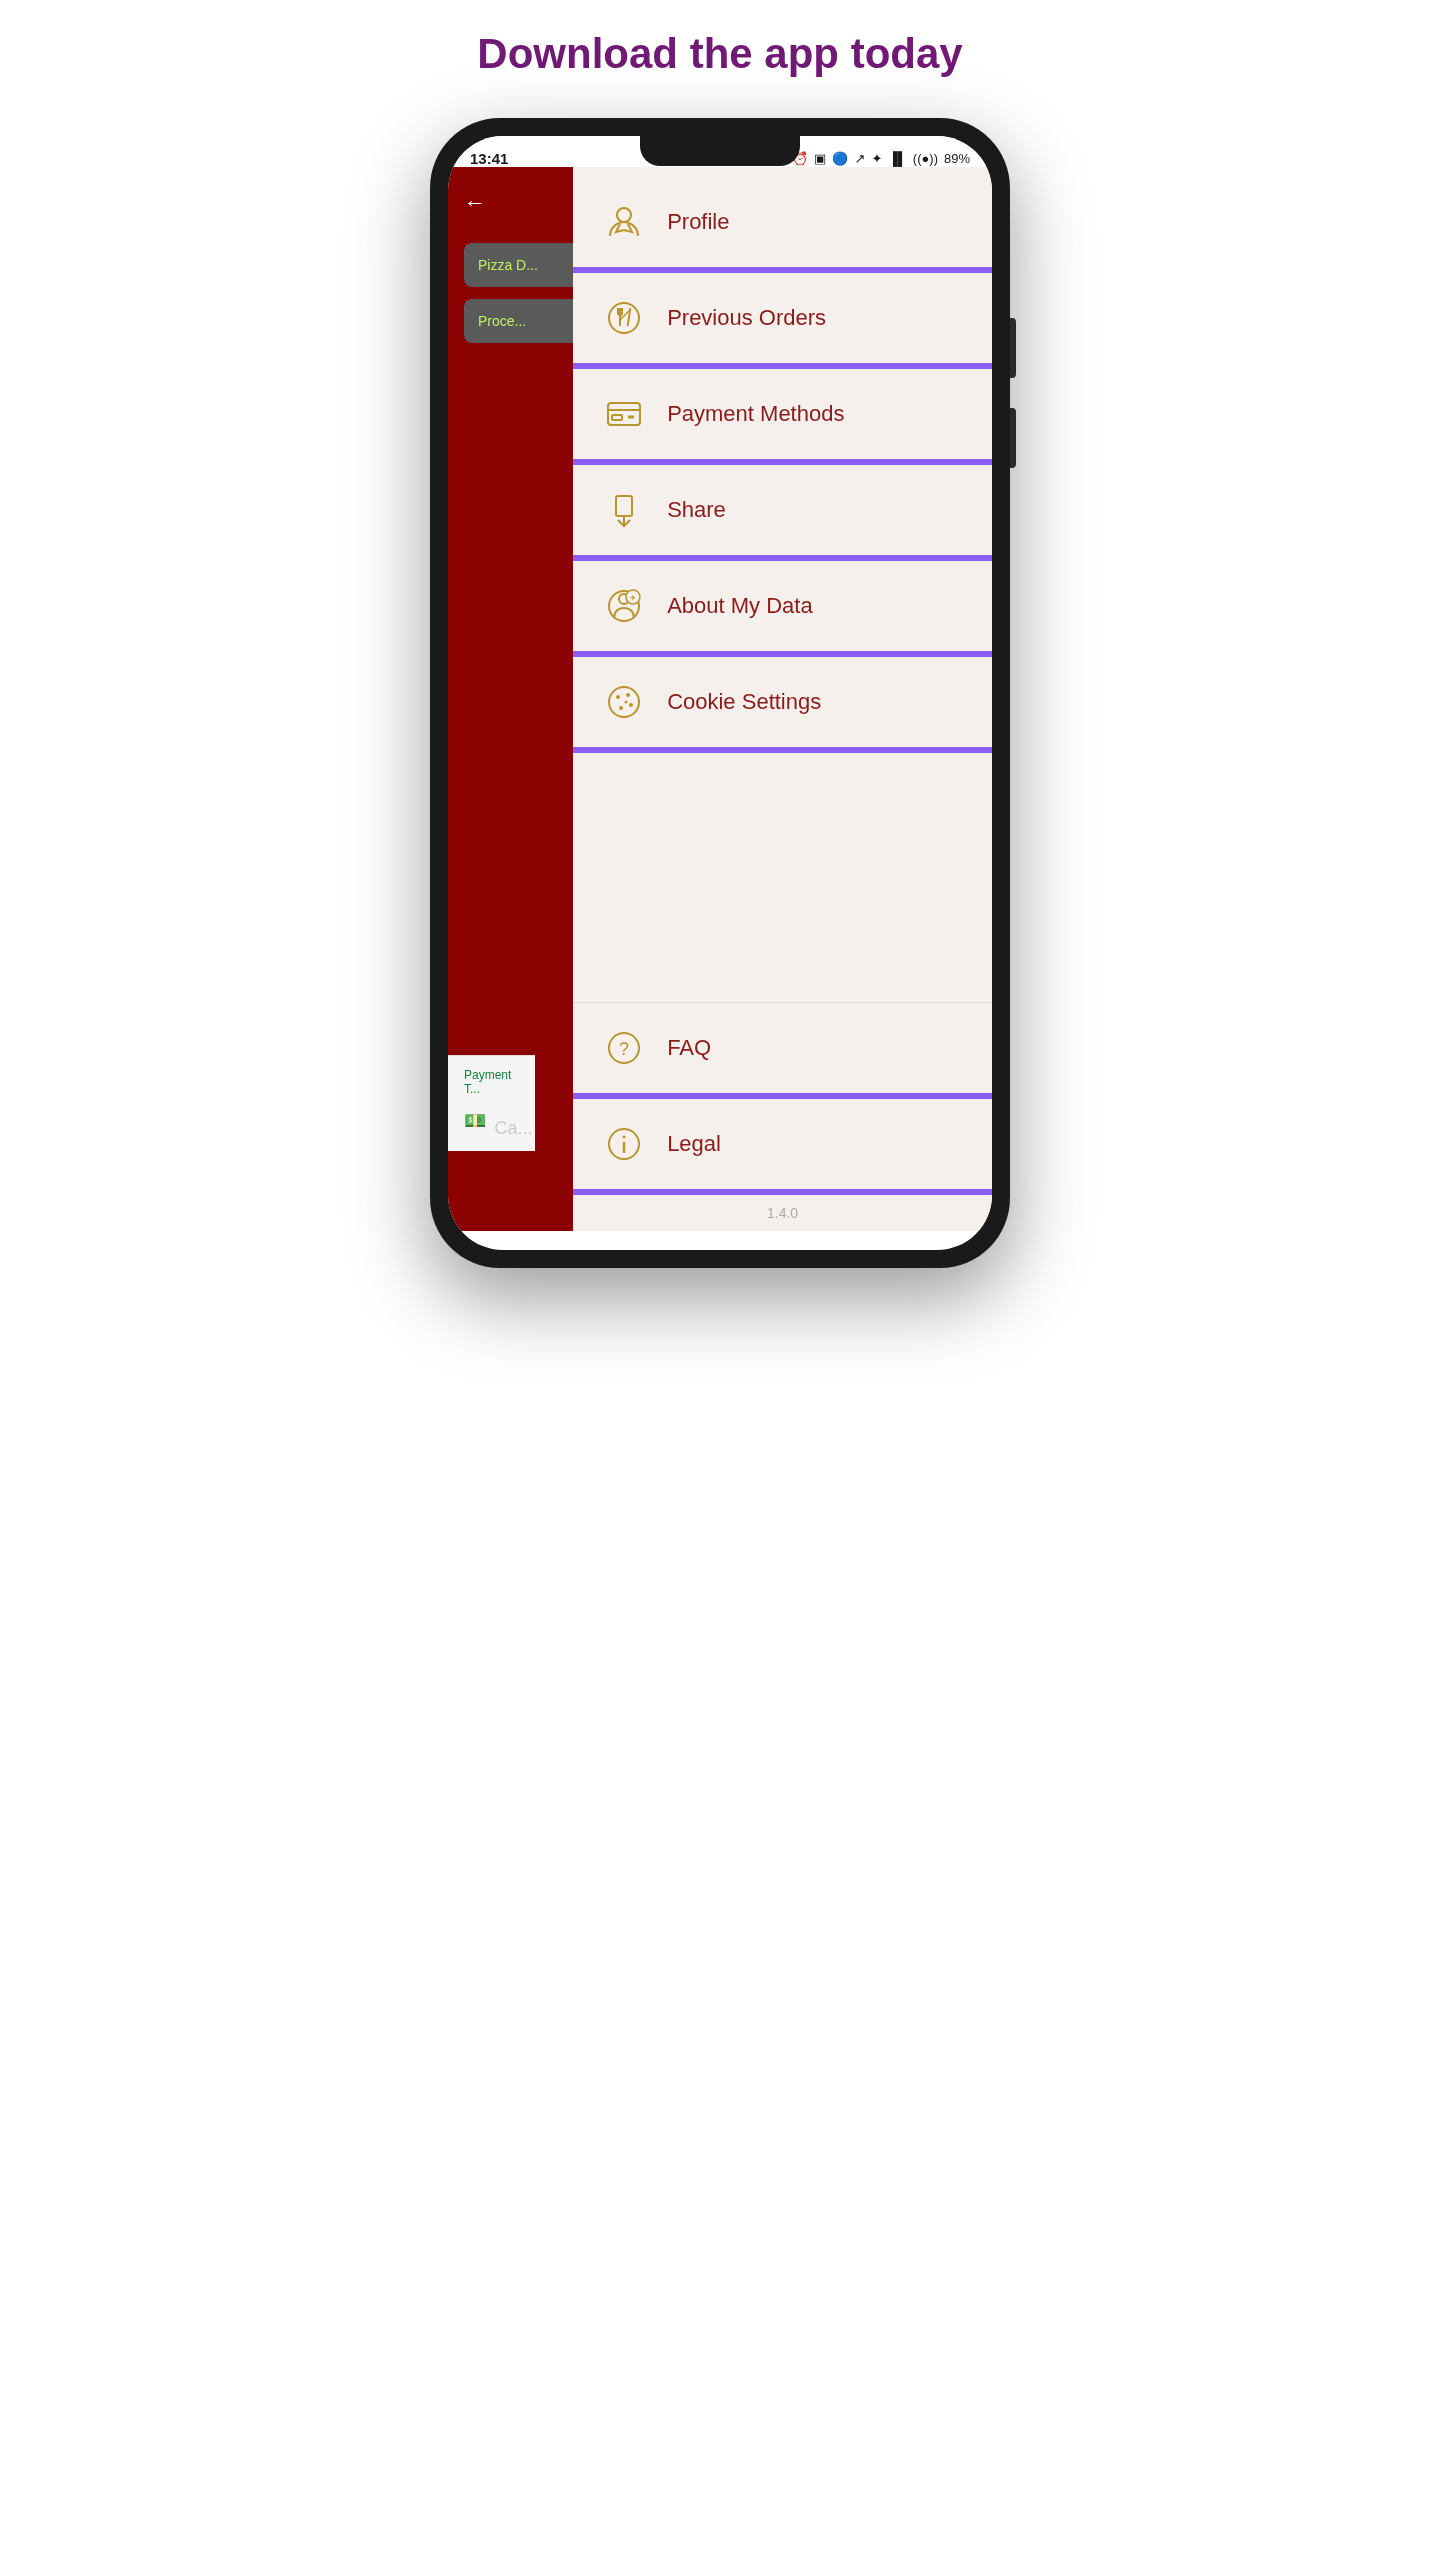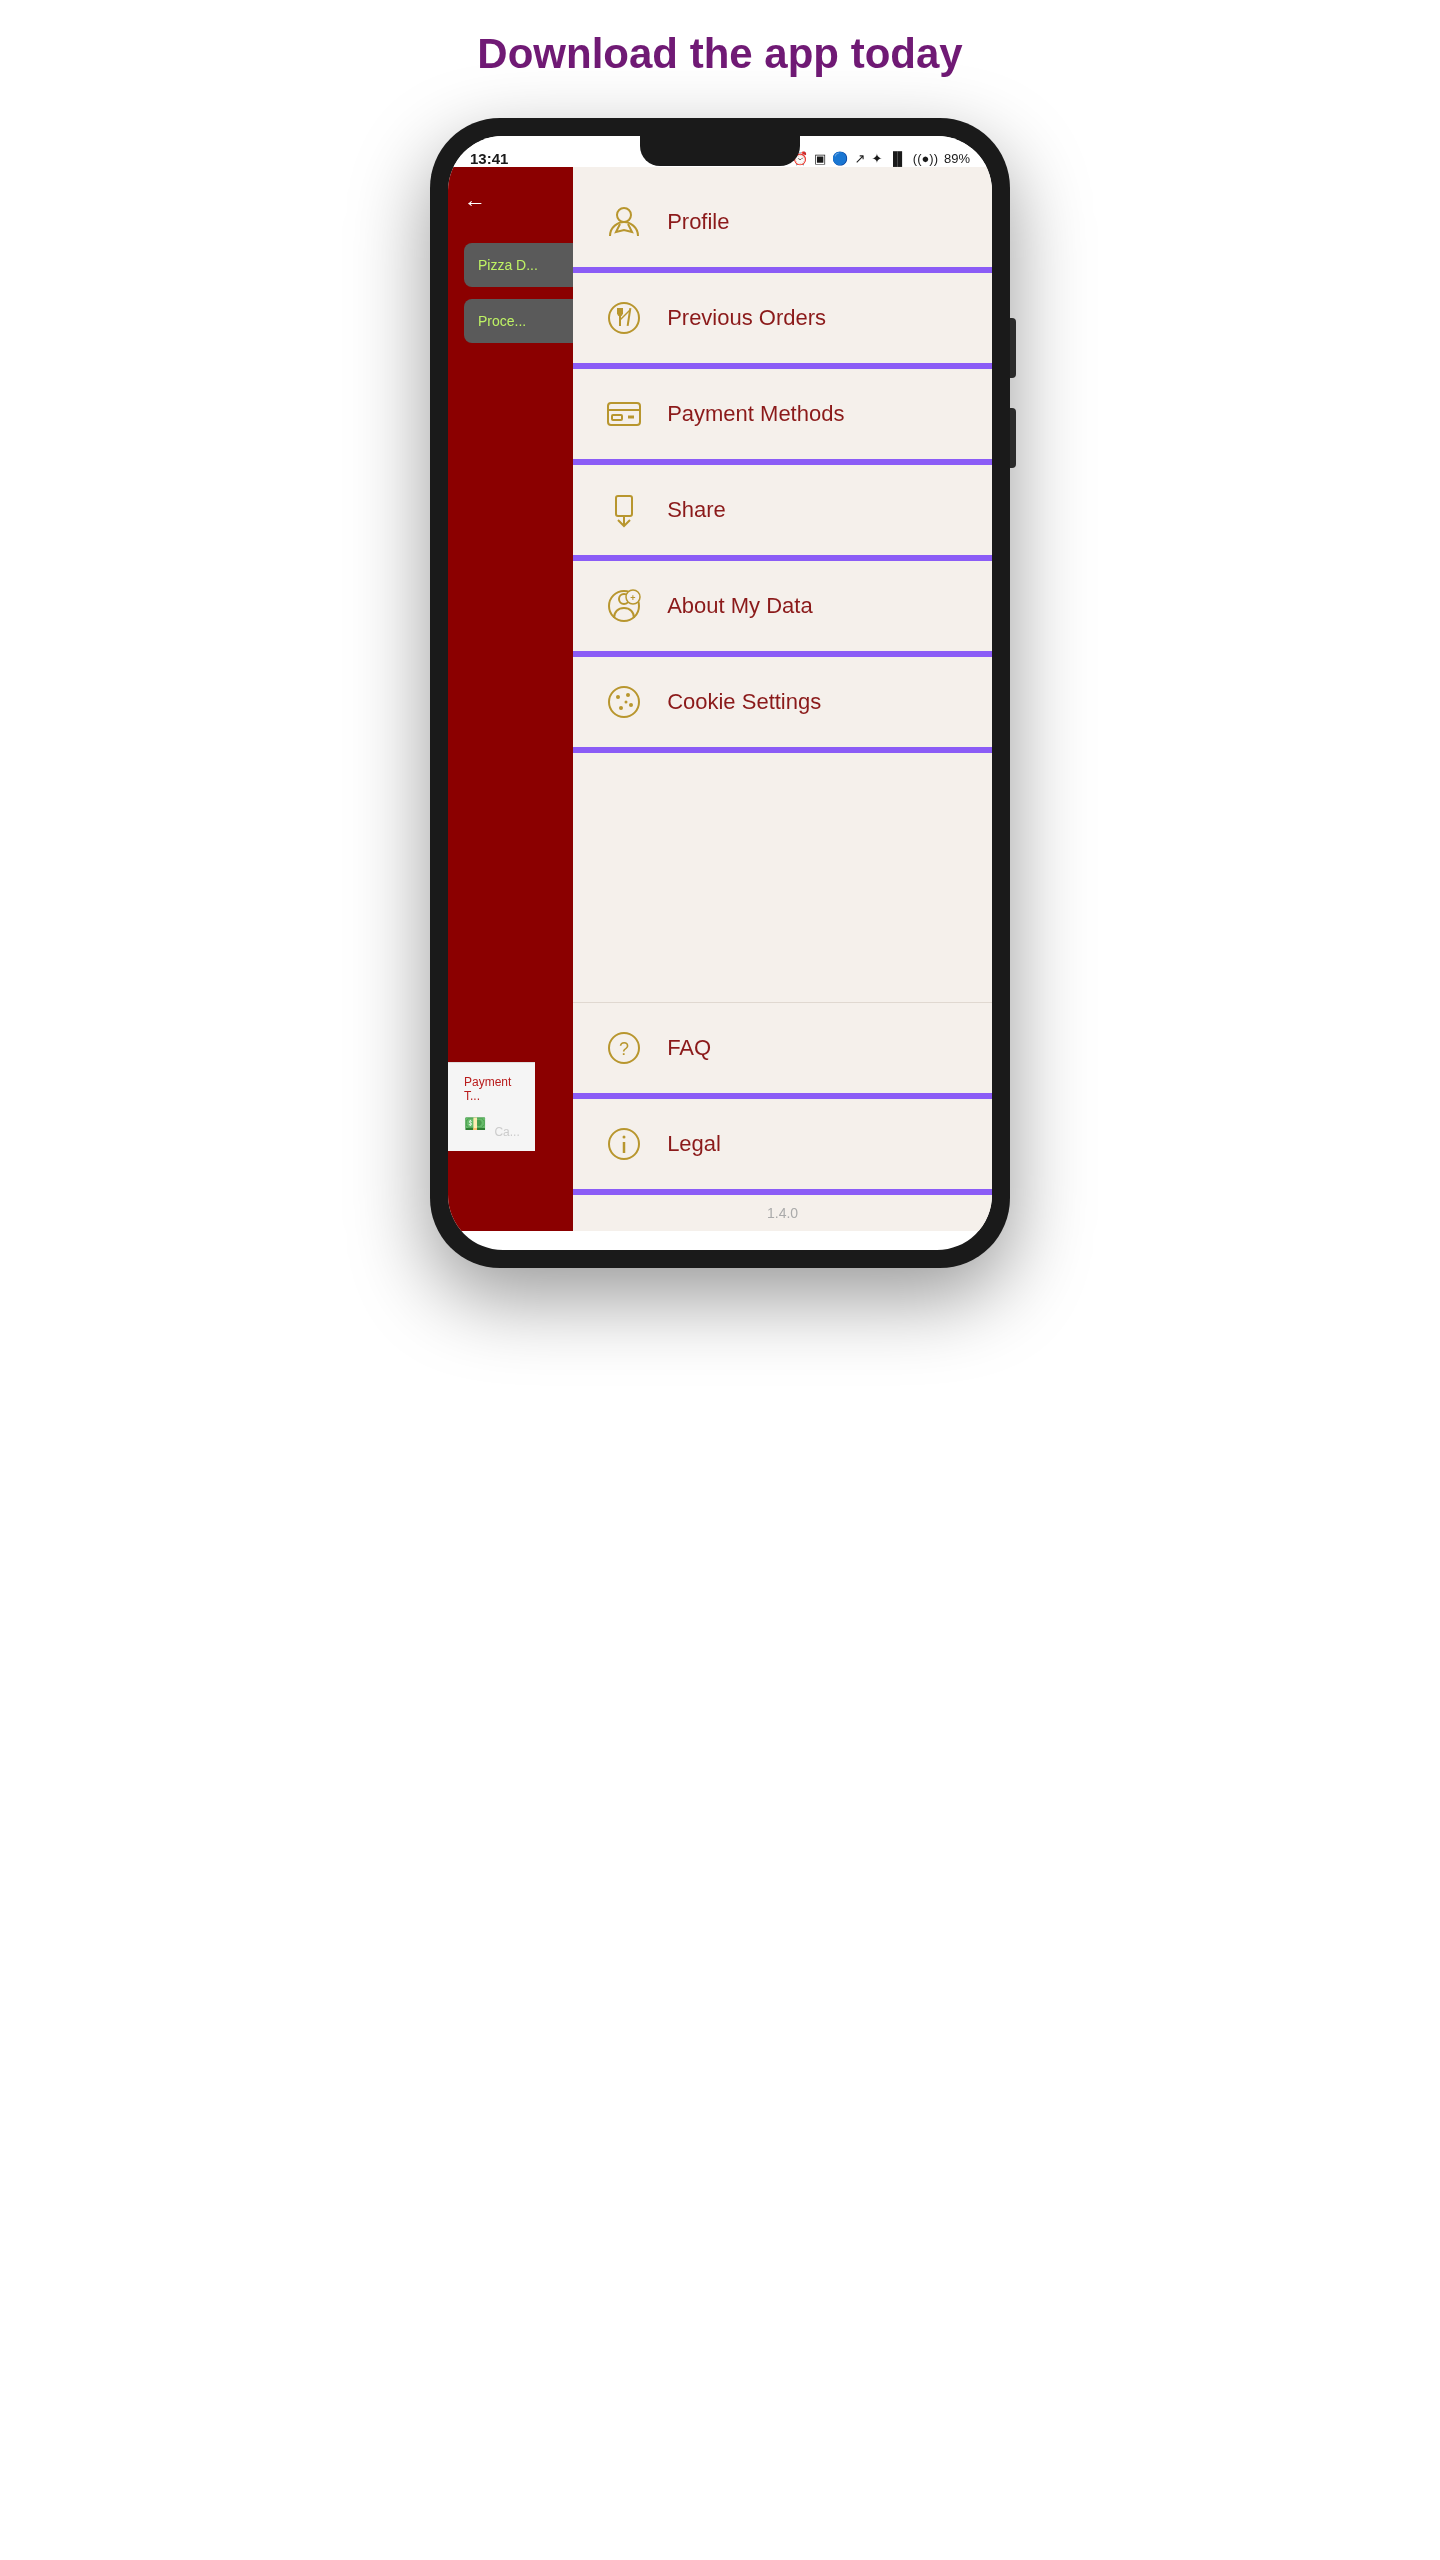--- a/index.html
+++ b/index.html
@@ -141,37 +141,37 @@
     }
 
     .bg-card-text {
       color: #bef264;
       font-size: 14px;
       font-weight: 500;
     }
 
     .bg-card-sub {
       color: #cccccc;
-      font-size: 12px;
+      font-size: 18px;
       margin-top: 16px;
     }
 
     .bg-payment-bar {
       position: absolute;
       bottom: 80px;
       left: 0;
       width: 40%;
       background: #f5f5f5;
       padding: 12px 16px;
       border-top: 1px solid #ddd;
     }
 
     .bg-payment-text {
       font-size: 12px;
-      color: #b91c1c;
+      color: #15803d;
     }
 
     .bg-payment-icon {
       display: flex;
       align-items: center;
       gap: 8px;
       margin-top: 6px;
     }
 
     

